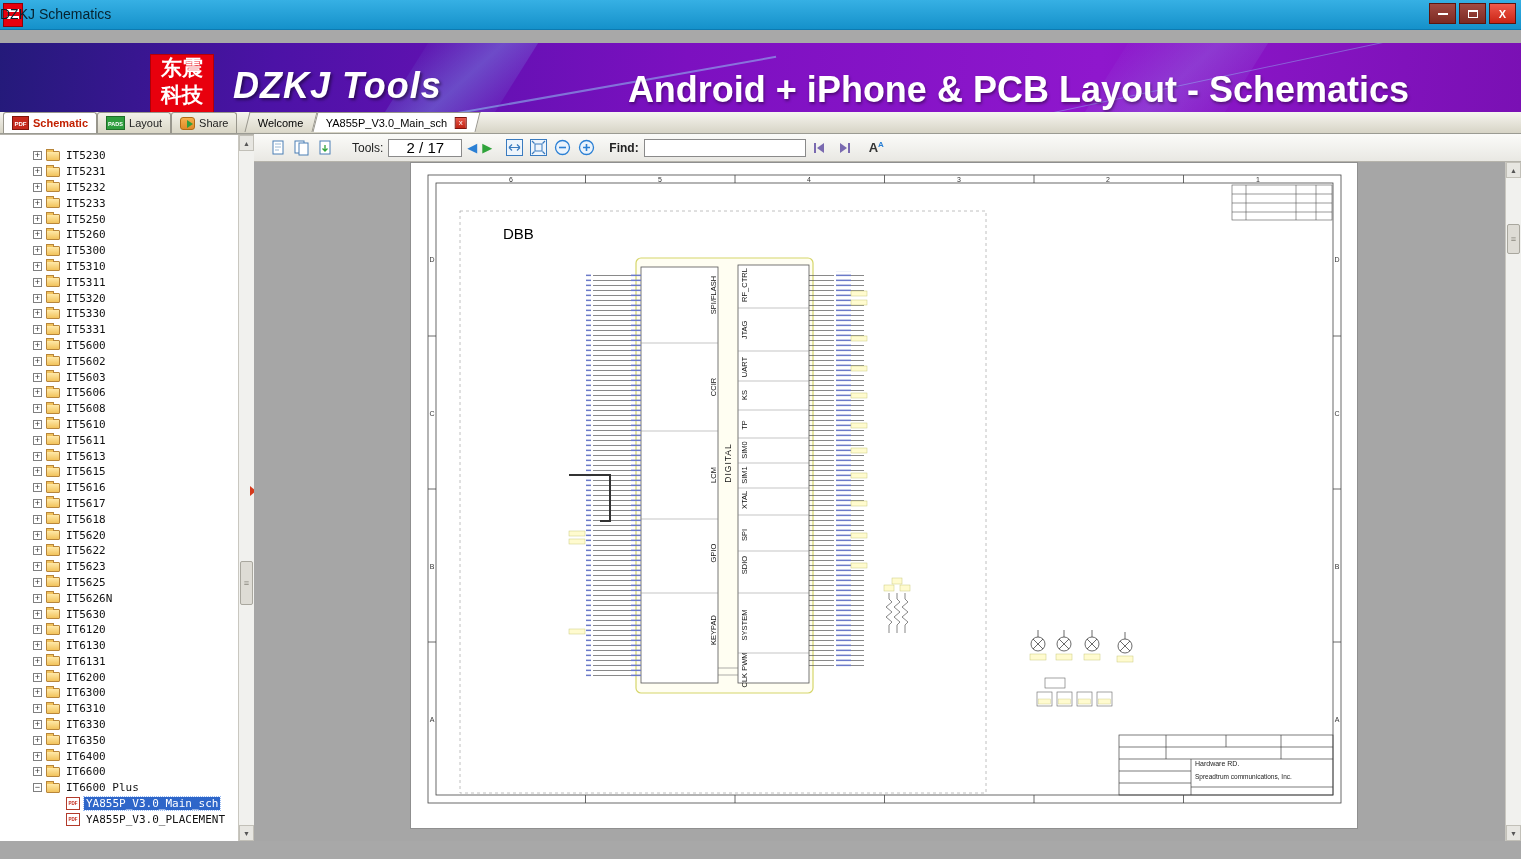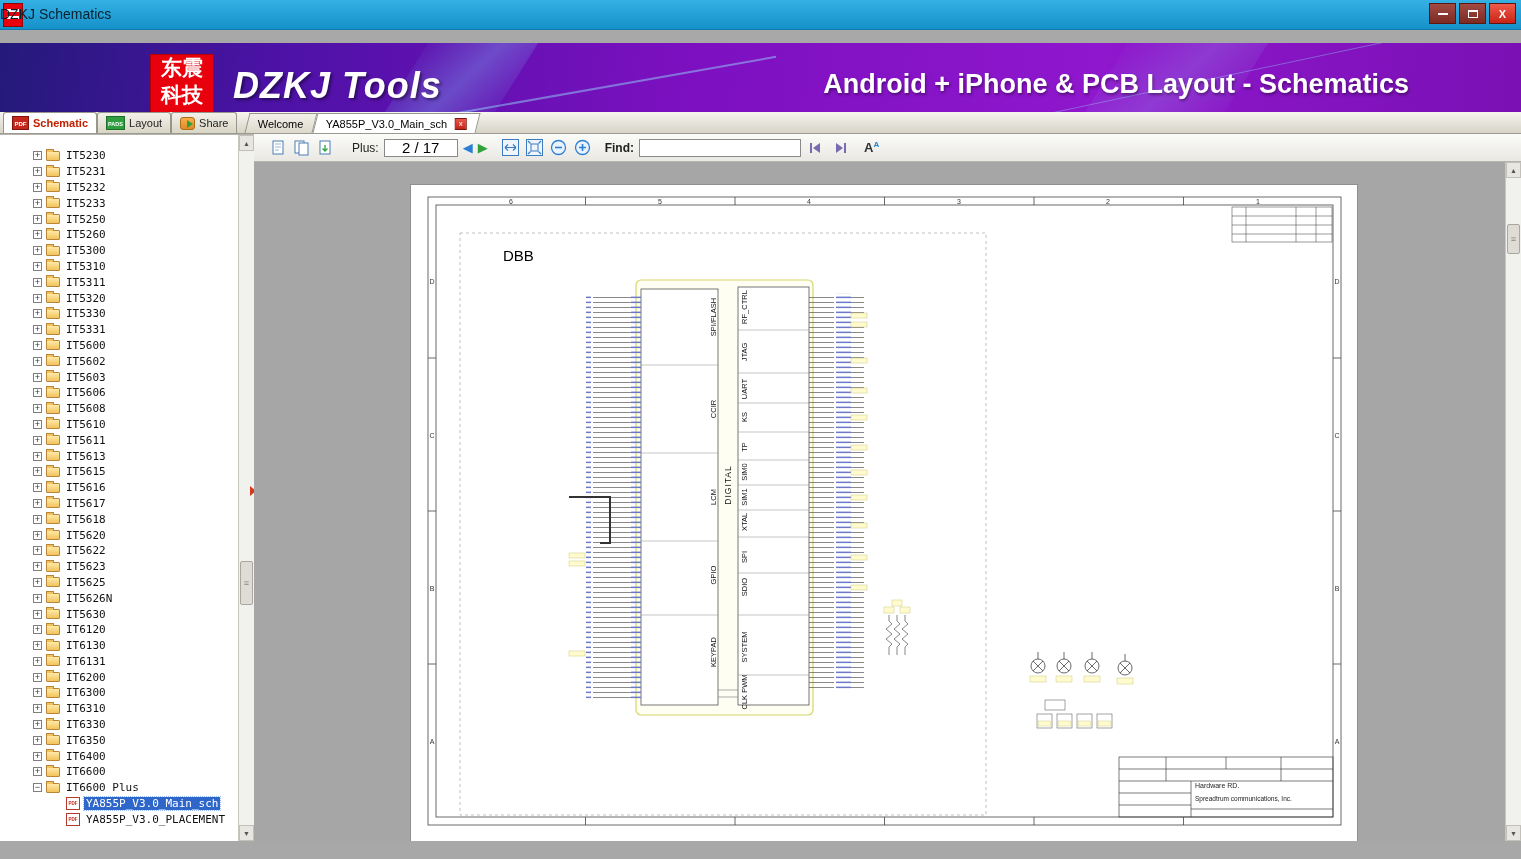--- a/index.html
+++ b/index.html
@@ -31,27 +31,27 @@
       background:linear-gradient(115deg,rgba(255,255,255,0),rgba(130,225,255,.28),rgba(255,255,255,0));}
   .s2{left:1100px;top:-20px;width:140px;height:130px;transform:skewX(-32deg);
       background:linear-gradient(115deg,rgba(255,255,255,0),rgba(160,220,255,.18),rgba(255,255,255,0));}
   .s3{left:260px;top:58px;width:520px;height:2px;transform:rotate(-10deg);background:rgba(150,235,255,.45);}
   .s4{left:980px;top:40px;width:420px;height:1px;transform:rotate(-12deg);background:rgba(150,235,255,.35);}
   .logo{position:absolute;left:150px;top:11px;width:64px;height:60px;background:#e8000d;border:1px solid #b00009;
         color:#fff;font-weight:bold;text-align:center;font-size:21px;line-height:27px;box-sizing:border-box;
         font-family:"DejaVu Sans",sans-serif;}
   .app-name{position:absolute;left:233px;top:22px;font-size:36px;font-weight:bold;color:#fff;
             letter-spacing:1px;text-shadow:2px 2px 3px rgba(0,0,0,.45);font-style:italic;}
-  .tagline{position:absolute;right:112px;top:26px;font-size:27px;font-weight:600;color:#fff;
+  .tagline{position:absolute;right:112px;top:26px;font-size:36px;font-weight:600;color:#fff;
            text-shadow:1px 2px 3px rgba(0,0,0,.4);text-align:center;}
 
   
   .tabrow{position:absolute;left:0;top:112px;right:0;height:22px;box-sizing:border-box;
           background:linear-gradient(#f6f5ef,#d7d4c6);border-bottom:1px solid #9b9b93;
-          display:flex;align-items:flex-end;padding-left:3px;}
+          display:flex;padding-left:3px;}
   .mtab{height:21px;display:flex;align-items:center;gap:4px;padding:0 8px;border:1px solid #98968c;border-bottom:none;
         border-radius:3px 3px 0 0;font-size:11px;box-sizing:border-box;cursor:default;}
   .mtab.active{background:#fff;color:#c22000;font-weight:bold;}
   .mtab:not(.active){background:linear-gradient(#f3f2ea,#d9d6c6);color:#222;}
   .ic-pdf{display:inline-block;width:17px;height:14px;background:#c4281c;color:#fff;font-size:6px;font-weight:bold;
           line-height:14px;text-align:center;border:1px solid #7e140c;box-sizing:border-box;}
   .ic-pads{display:inline-block;width:19px;height:14px;background:#2e9e3e;color:#fff;font-size:5.5px;font-weight:bold;
            line-height:14px;text-align:center;border:1px solid #1d6e28;box-sizing:border-box;}
   .ic-share{display:inline-block;width:15px;height:13px;background:linear-gradient(#f5b04c,#e08a28);border-radius:3px;
             border:1px solid #b06a14;position:relative;box-sizing:border-box;}
@@ -107,21 +107,21 @@
                     font-size:7px;color:#555;background:#e7e6e1;border:1px solid #c2c0b8;box-sizing:border-box;cursor:default;}
   .sb .up{top:0}.sb .down{bottom:0}
   .sb .up::before{content:"▲";}
   .sb .down::before{content:"▼";}
   .sb .thumb{position:absolute;left:1px;right:1px;background:#dedcd5;border:1px solid #a9a79e;border-radius:2px;
              display:flex;align-items:center;justify-content:center;cursor:default;}
   .sb .thumb::before{content:"≡";font-size:9px;color:#8a887e;line-height:1;}
 
   
   .canvas{position:absolute;left:254px;top:162px;right:0;bottom:18px;background:#a6a6a6;overflow:hidden;}
-  .page{position:absolute;left:156px;top:22px;width:946px;height:665px;background:#fff;border:1px solid #8f8f8f;text-align:right;}
+  .page{position:absolute;left:156px;top:0;width:946px;height:665px;background:#fff;border:1px solid #8f8f8f;text-align:right;}
   .page svg{position:absolute;left:0;top:0;}
   .glabel{position:absolute;font-size:7px;color:#333;transform:translate(-50%,-50%);}
   .vl{position:absolute;font-size:7.5px;color:#111;white-space:nowrap;
       transform:translate(-50%,-50%) rotate(-90deg);}
   .vl.big{font-size:8.5px;letter-spacing:1px;}
   .dbb{position:absolute;left:92px;top:62px;font-size:15px;color:#000;}
   .tb-dept{position:absolute;left:784px;top:597px;font-size:7px;color:#222;}
   .tb-comp{position:absolute;left:784px;top:610px;font-size:6.5px;color:#222;}
 
   
@@ -193,21 +193,21 @@
           <rect x="2" y="2" width="9" height="12" fill="#fff" stroke="#4a7fb5"></rect>
           <rect x="6" y="4" width="9" height="12" fill="#fff" stroke="#4a7fb5"></rect>
         </svg>
     </span>
     <span class="tb-ic">
       <svg width="18" height="18">
           <rect x="3" y="2" width="10" height="13" fill="#fff" stroke="#4a7fb5"></rect>
           <path d="M8 6v6M5.5 9.5L8 12l2.5-2.5" stroke="#2fa33a" stroke-width="1.3" fill="none"></path>
         </svg>
     </span>
-    <span class="lblgap">Plus:</span>
+    <span class="lblgap">Tools:</span>
     <input class="page-input" value="2 / 17" style="">
     <span class="tri tri-prev">◀</span>
     <span class="tri tri-next">▶</span>
     <span class="tb-ic grpgap">
       <svg width="17" height="17">
           <rect x="0.5" y="0.5" width="16" height="16" fill="#eef5fc" stroke="#3a7bbf"></rect>
           <path d="M3 8.5h11M3 8.5l3-3M3 8.5l3 3M14 8.5l-3-3M14 8.5l-3 3" stroke="#3a7bbf" stroke-width="1.2" fill="none"></path>
         </svg>
     </span>
     <span class="tb-ic">

